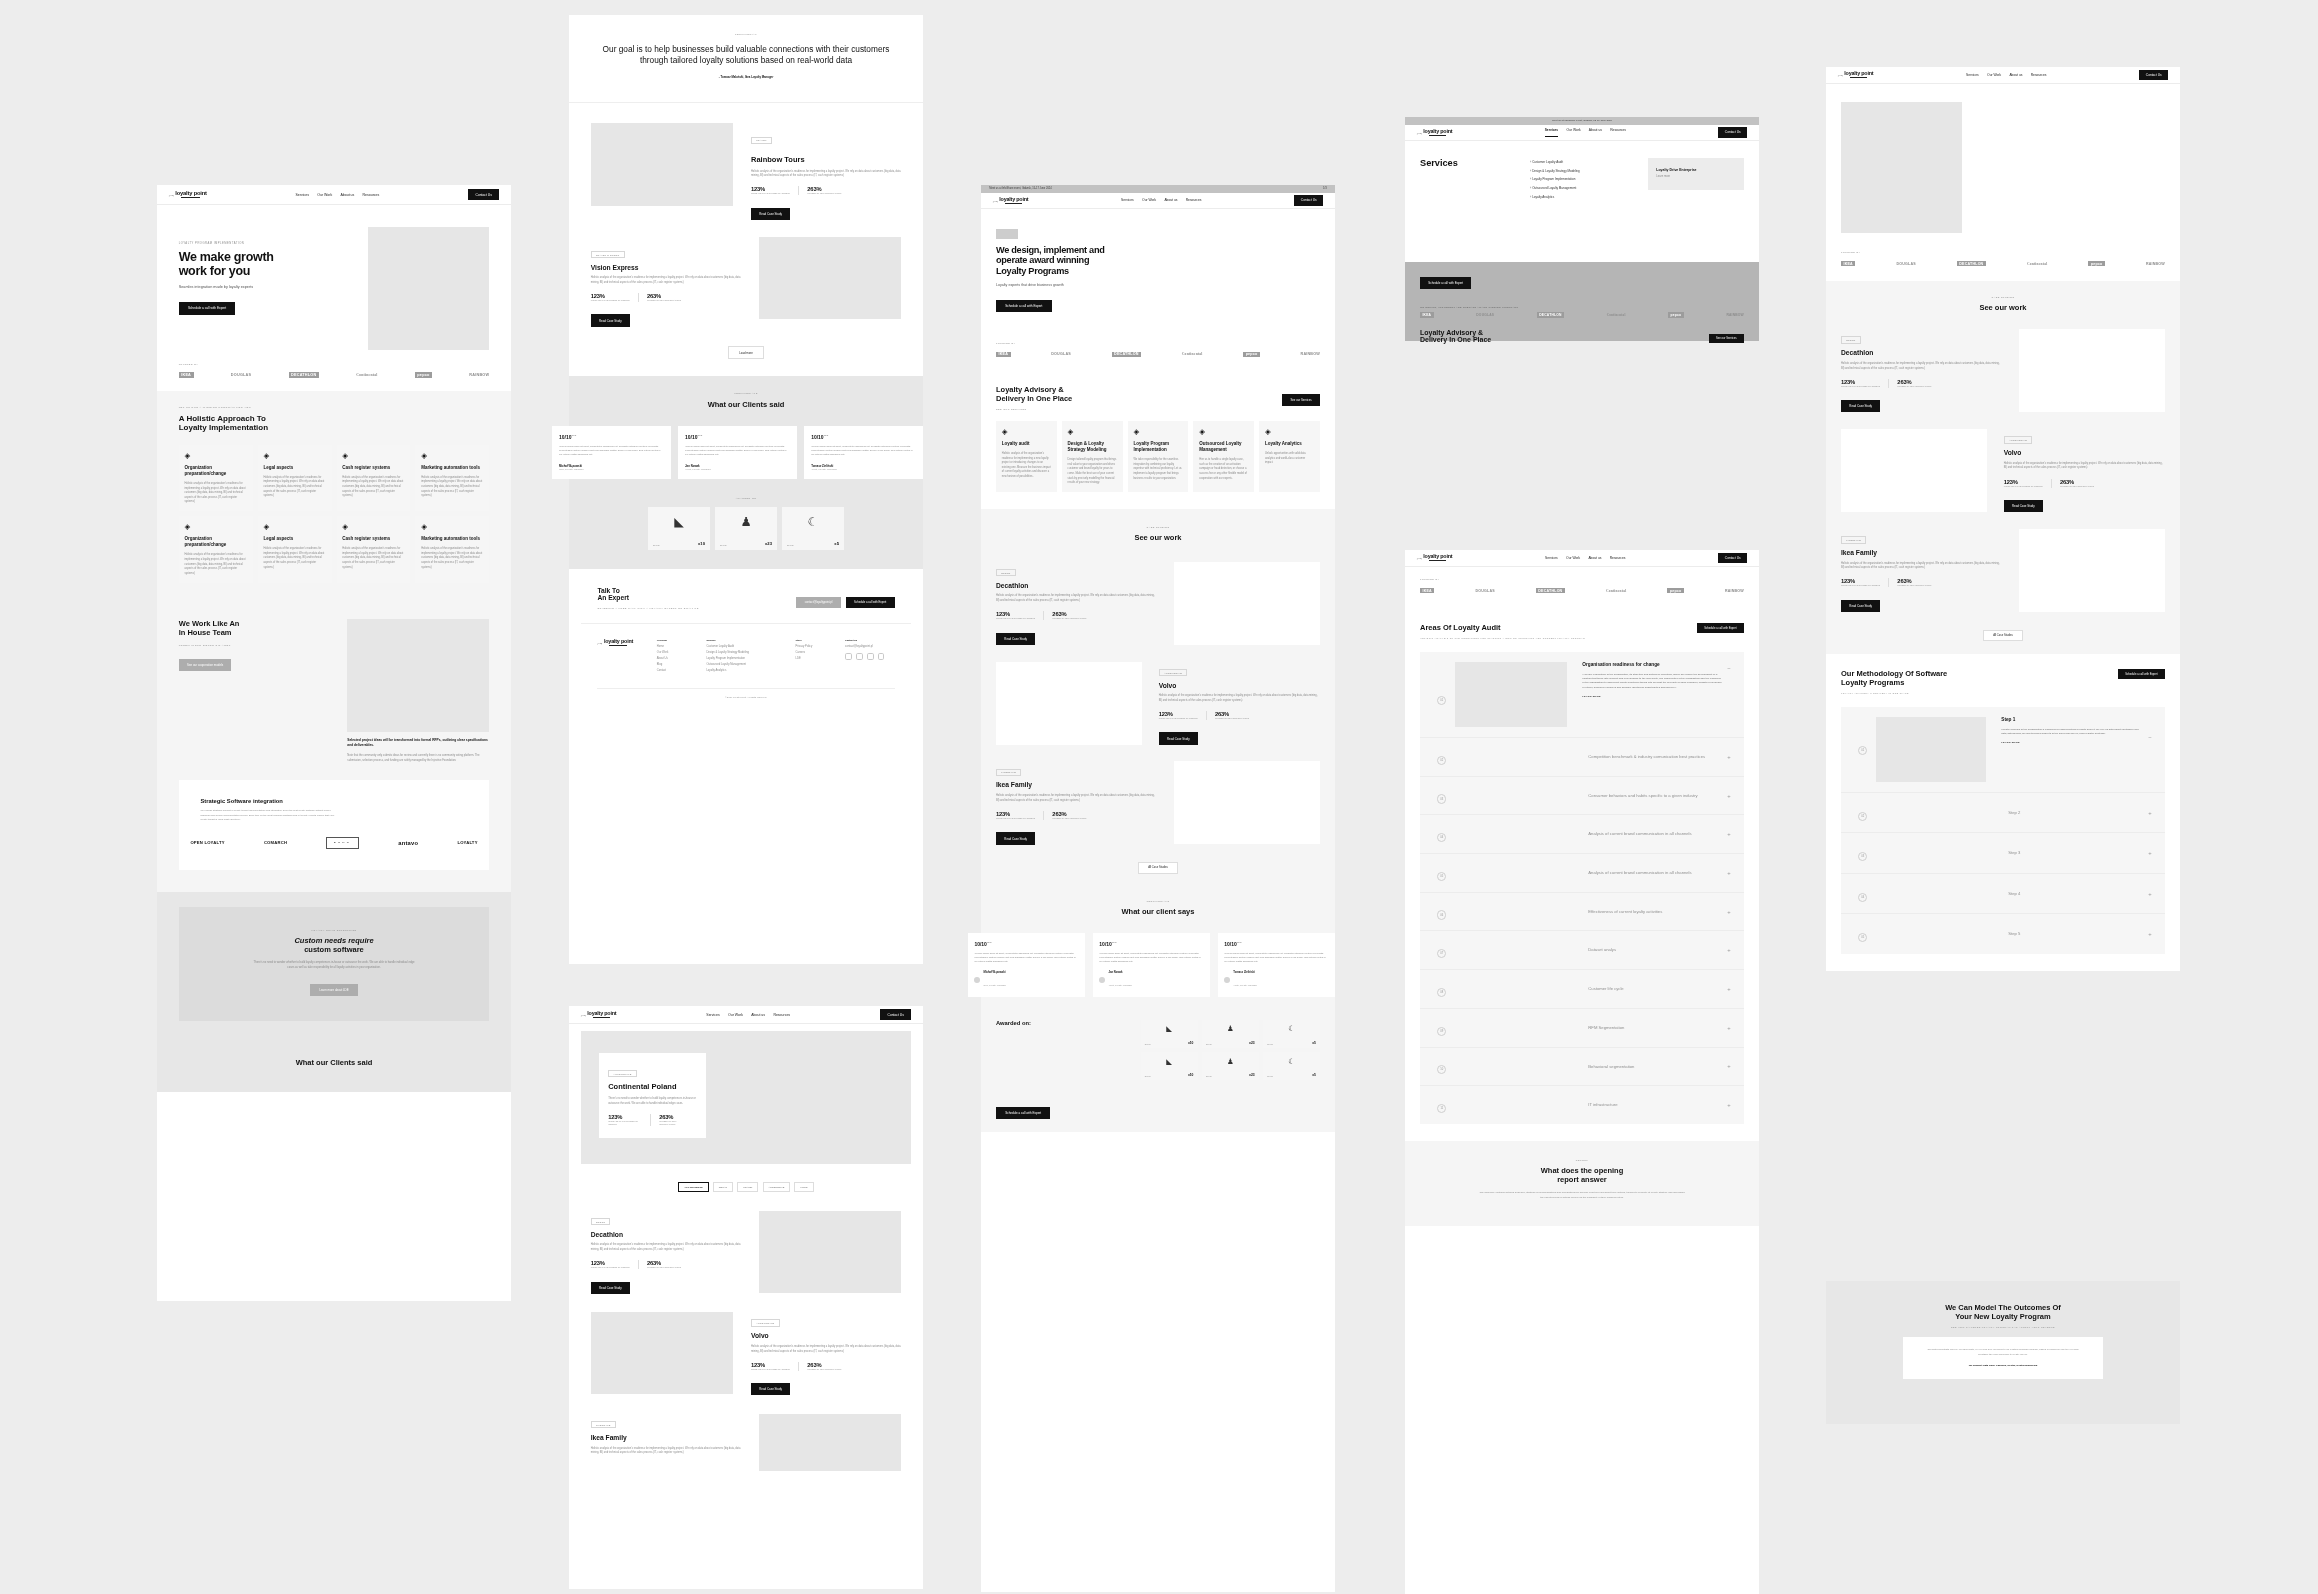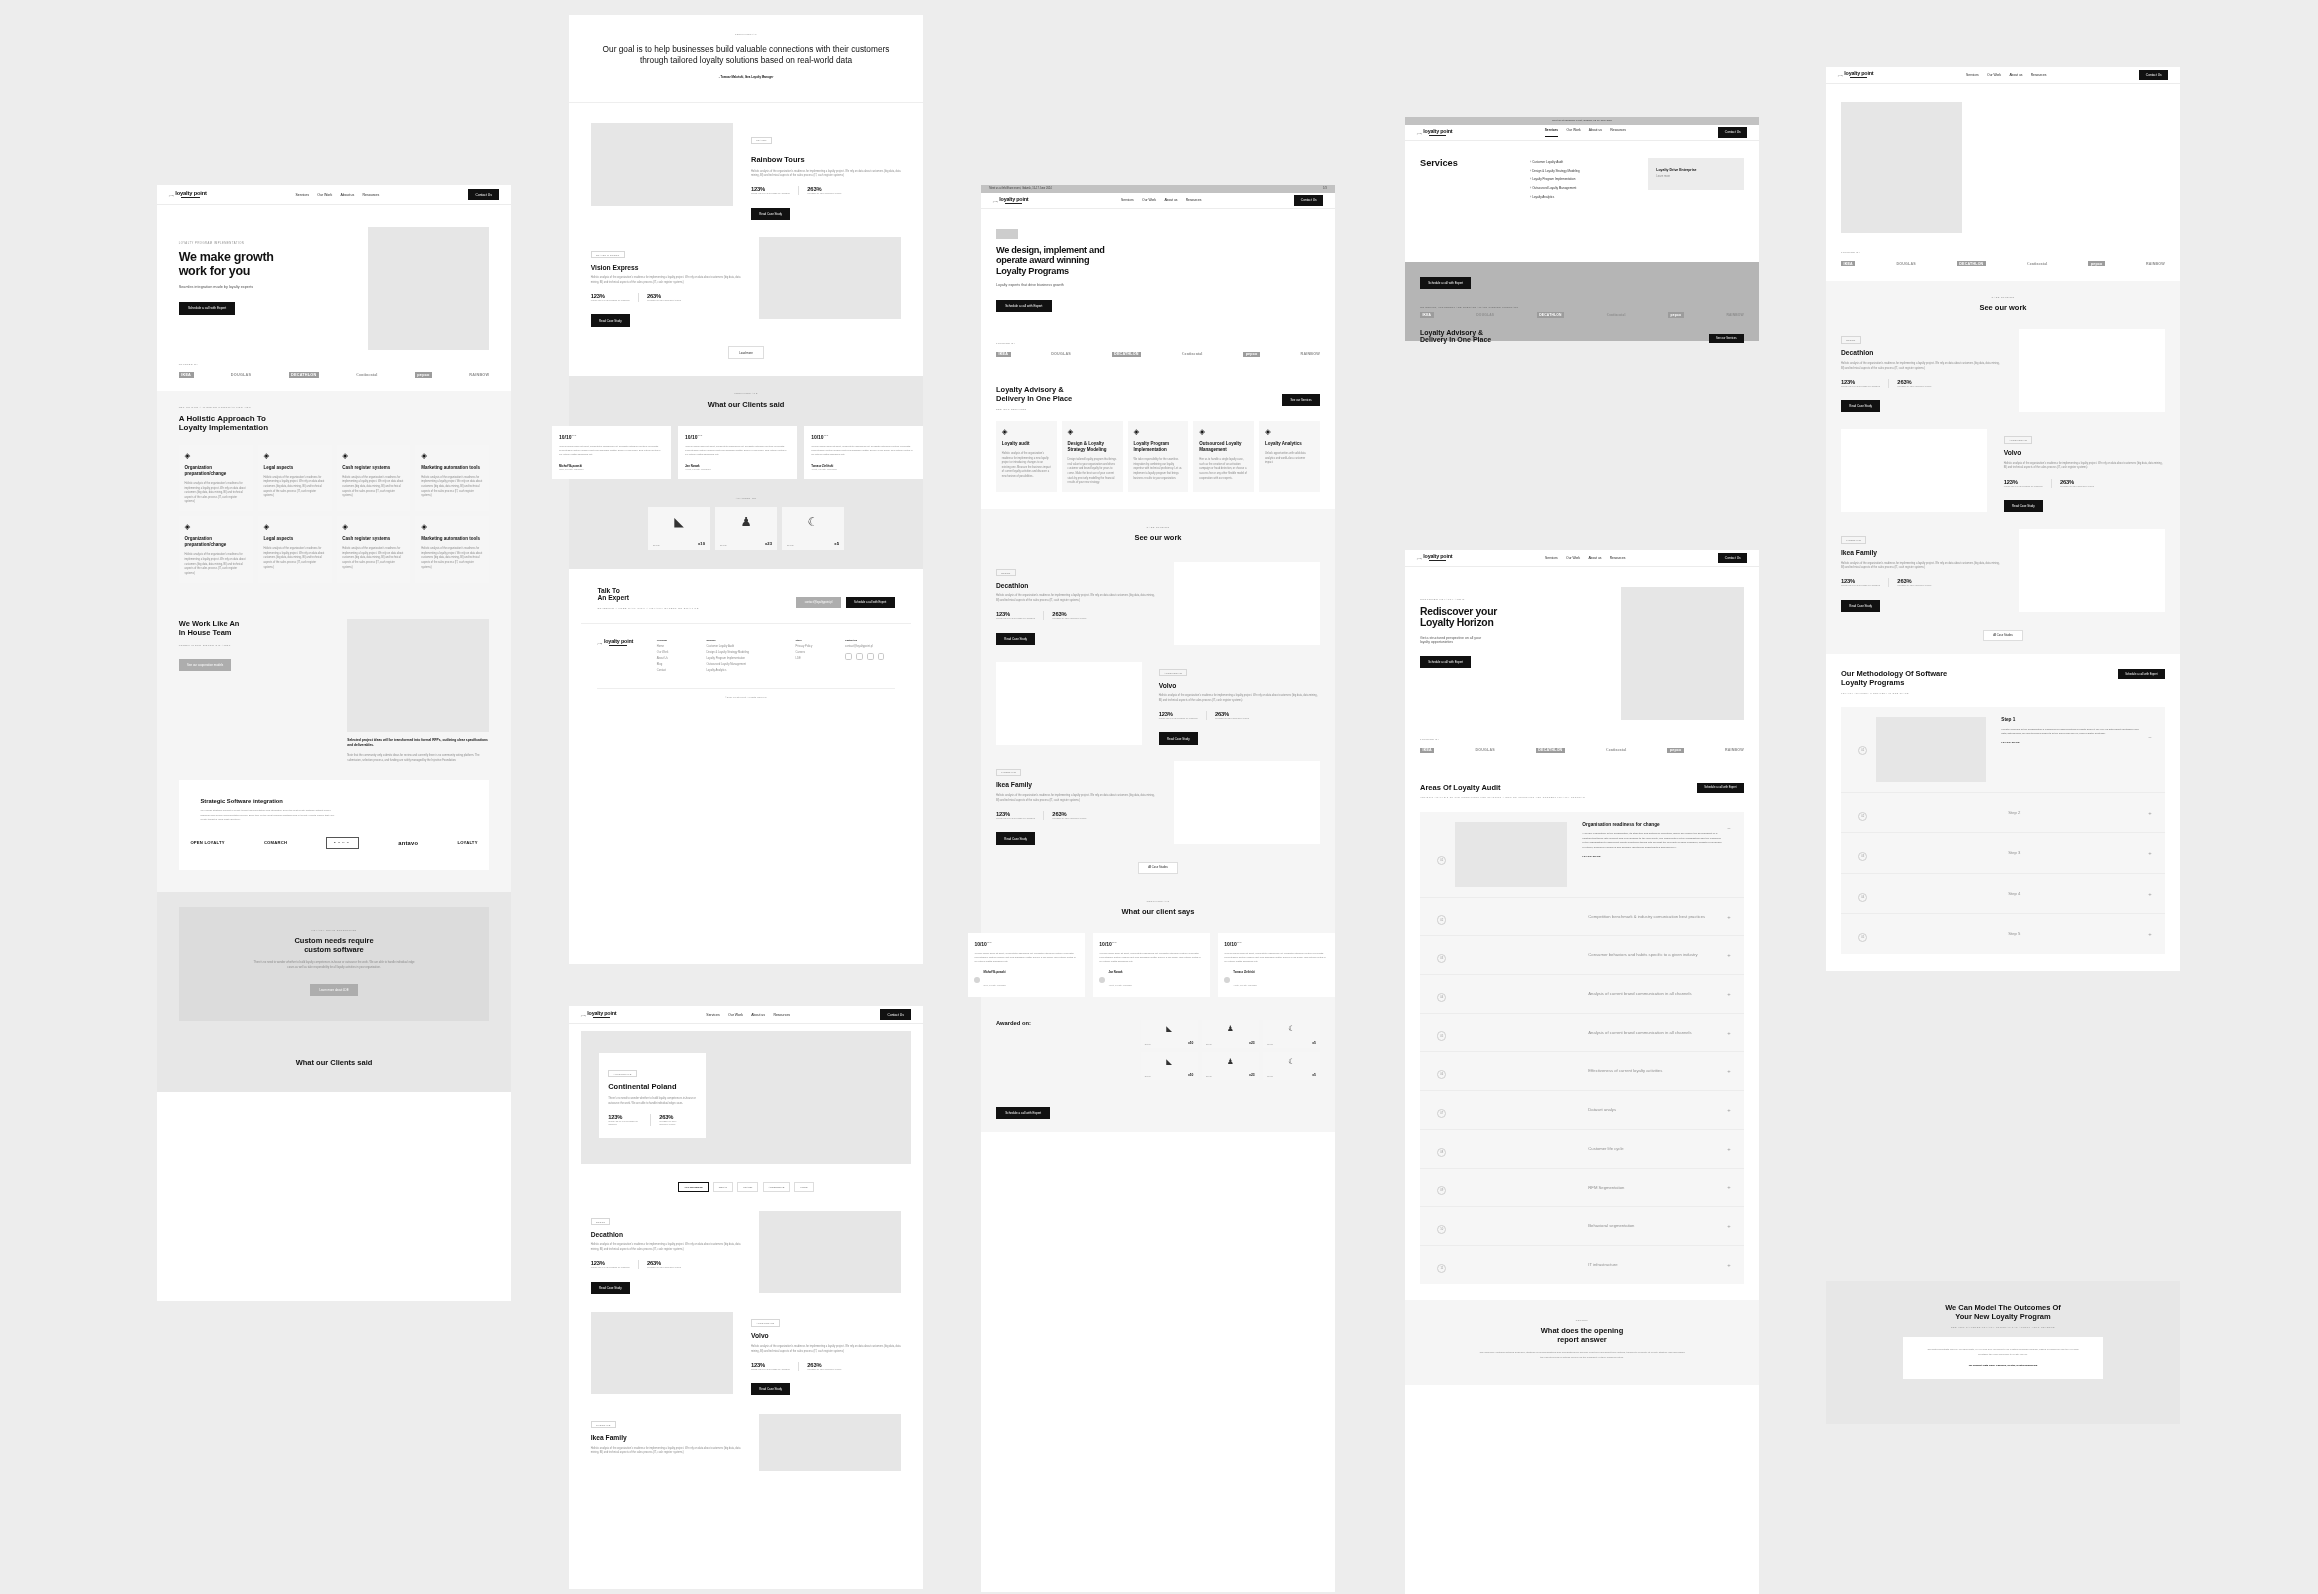--- a/index.html
+++ b/index.html
@@ -221,21 +221,21 @@
         <span class="lg" style="color:#111;font-size:2.5px;letter-spacing:2.5px;border:0.8px solid #555;padding:3.3px 6.7px;">ZOHO</span>
         <span class="lg" style="color:#111;font-size:5.8px;">antavo</span>
         <span class="lg" style="color:#111;">LOYALTY</span>
       </div>
     </div>
   </div>
 
   <div class="sec grey2" style="padding:15px 21.7px 18.3px;">
     <div style="background:#dcdcdc;padding:21.7px 33px 25px;text-align:center;">
       <div class="eyebrow" style="font-size:2.3px;margin-bottom:5.8px;">LOYALTY DRIVE ENTERPRISE</div>
-      <h2 class="hero" style="font-size:7.5px;">Custom needs require</h2>
+      <h2 class="hero" style="font-size:7.5px;font-style:italic;">Custom needs require</h2>
       <h2 class="hero" style="font-size:7.5px;margin-bottom:6.7px;">custom software</h2>
       <p class="muted" style="font-size:2.7px;line-height:1.8;margin:0 auto 8.3px;max-width:167px;">There's no need to wonder whether to build loyalty competences in-house or outsource the work. We are able to handle individual edge cases as well as take responsibility for all loyalty activities in your organization.</p>
       <span class="btn grey" style="font-size:2.9px;padding:4.2px 9.2px;">Learn more about LDE</span>
     </div>
   </div>
 
   <div class="sec grey2 center" style="padding:18.3px 21.7px 25px;">
     <h2 class="hero" style="font-size:7.5px;">What our Clients said</h2>
   </div>
 </div>
@@ -815,31 +815,20 @@
     </div>
     <div class="navlinks" style="font-size:3.3px;">
       <span class="navlink">Services</span>
       <span class="navlink">Our Work</span>
       <span class="navlink">About us</span>
       <span class="navlink">Resources</span>
     </div>
     <span class="btn" style="font-size:3.2px;padding:3.3px 6.7px;">Contact Us</span>
   </div>
 
-  <div class="sec" style="padding:20px 15px 6.7px;display:flex;gap:15px;">
-    <div style="flex:1;padding-top:11.7px;">
-      <div class="eyebrow" style="font-size:2.5px;margin-bottom:4.2px;">CUSTOMER LOYALTY AUDIT</div>
-      <h1 class="hero" style="font-size:10.4px;">Rediscover your</h1>
-      <h1 class="hero" style="font-size:10.4px;margin-bottom:6.7px;">Loyalty Horizon</h1>
-      <div class="lede" style="font-size:3.5px;">Get a structured perspective on all your</div>
-      <div class="lede" style="font-size:3.5px;margin-bottom:7.5px;">loyalty opportunieties</div>
-      <span class="btn" style="font-size:2.9px;padding:4.2px 8.3px;">Schedule a call with Expert</span>
-    </div>
-    <div class="imgbox" style="width:123px;height:133px;"></div>
-  </div>
 
   <div class="sec" style="padding:11.7px 15px 15px;">
     <div class="eyebrow" style="font-size:2.3px;margin-bottom:7.5px;">TRUSTED BY</div>
     <div class="logos" style="font-size:3.6px;">
       <span class="lg box">IKEA</span>
       <span class="lg">DOUGLAS</span>
       <span class="lg box">DECATHLON</span>
       <span class="lg" style="font-family:'Liberation Serif',serif;">Continental</span>
       <span class="lg box">pepco</span>
       <span class="lg">RAINBOW</span>

